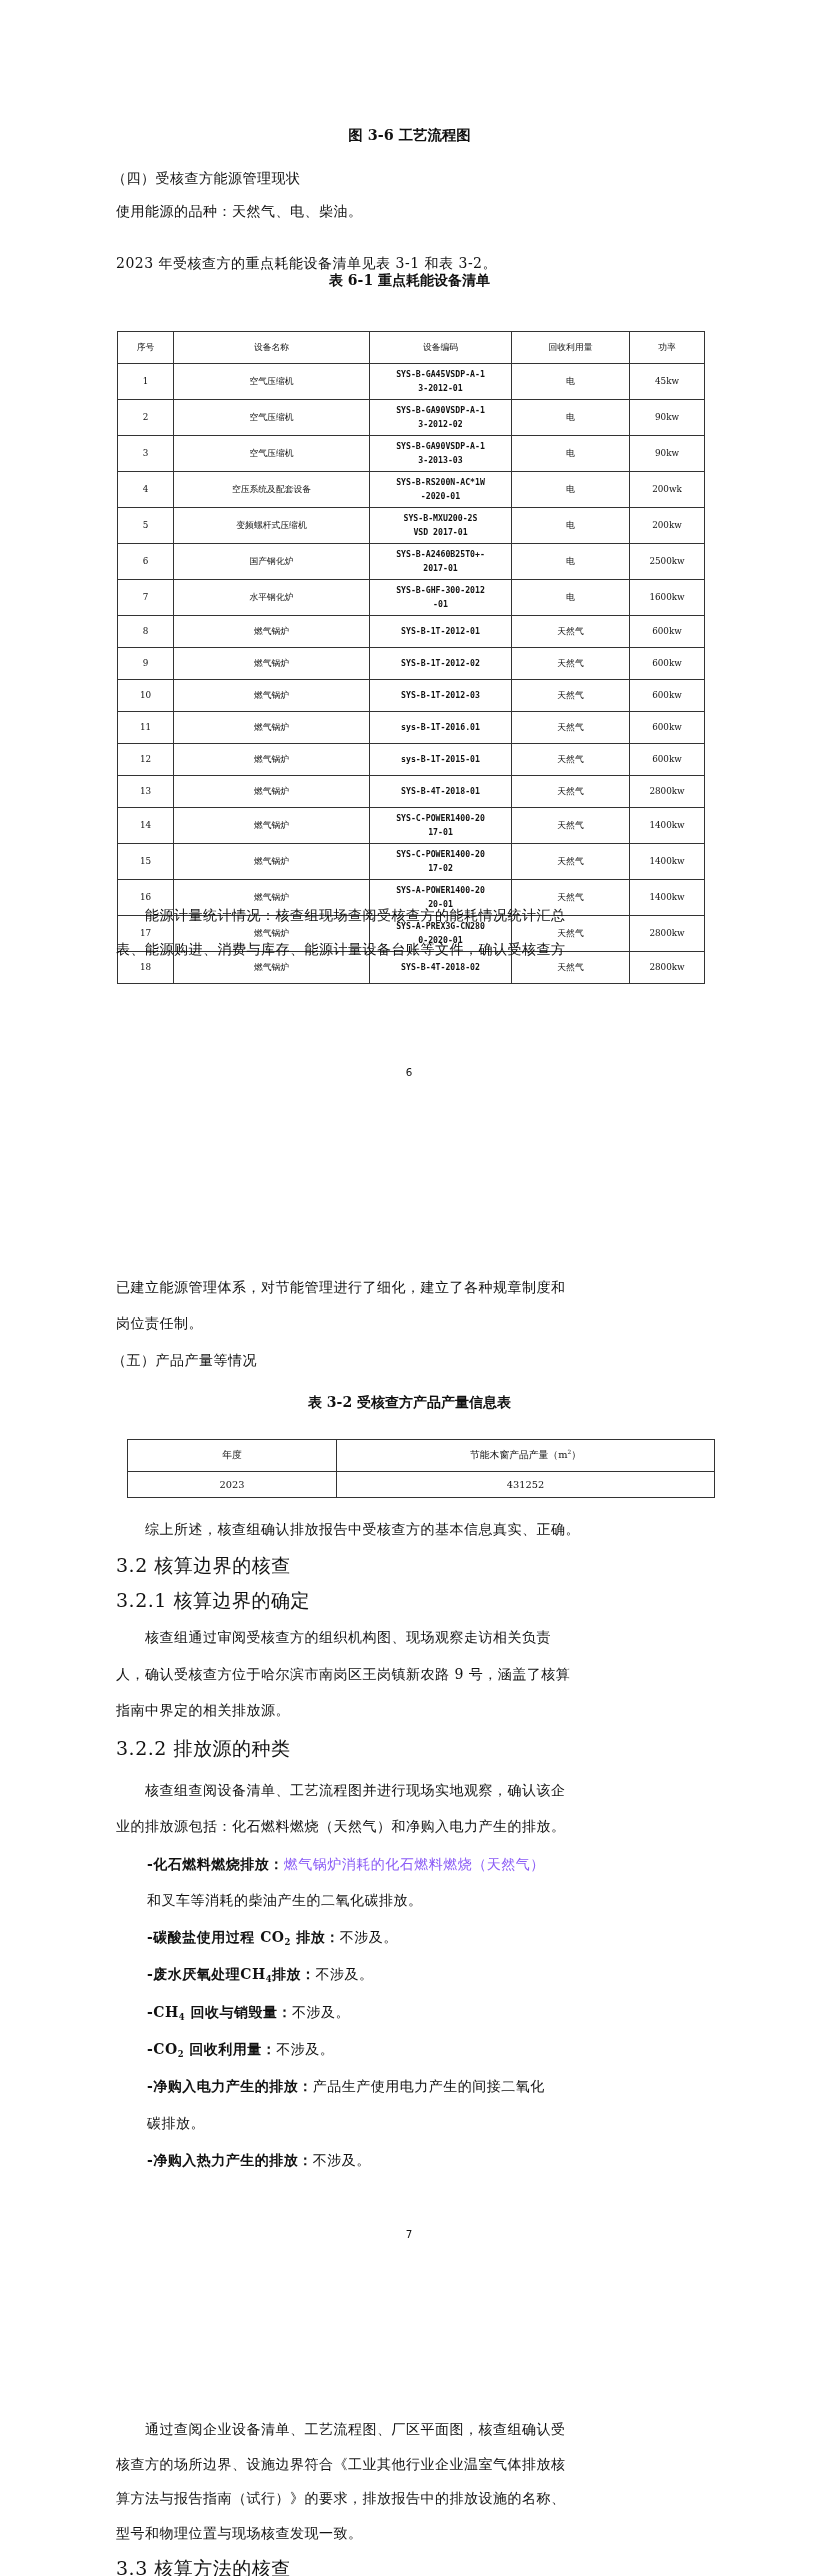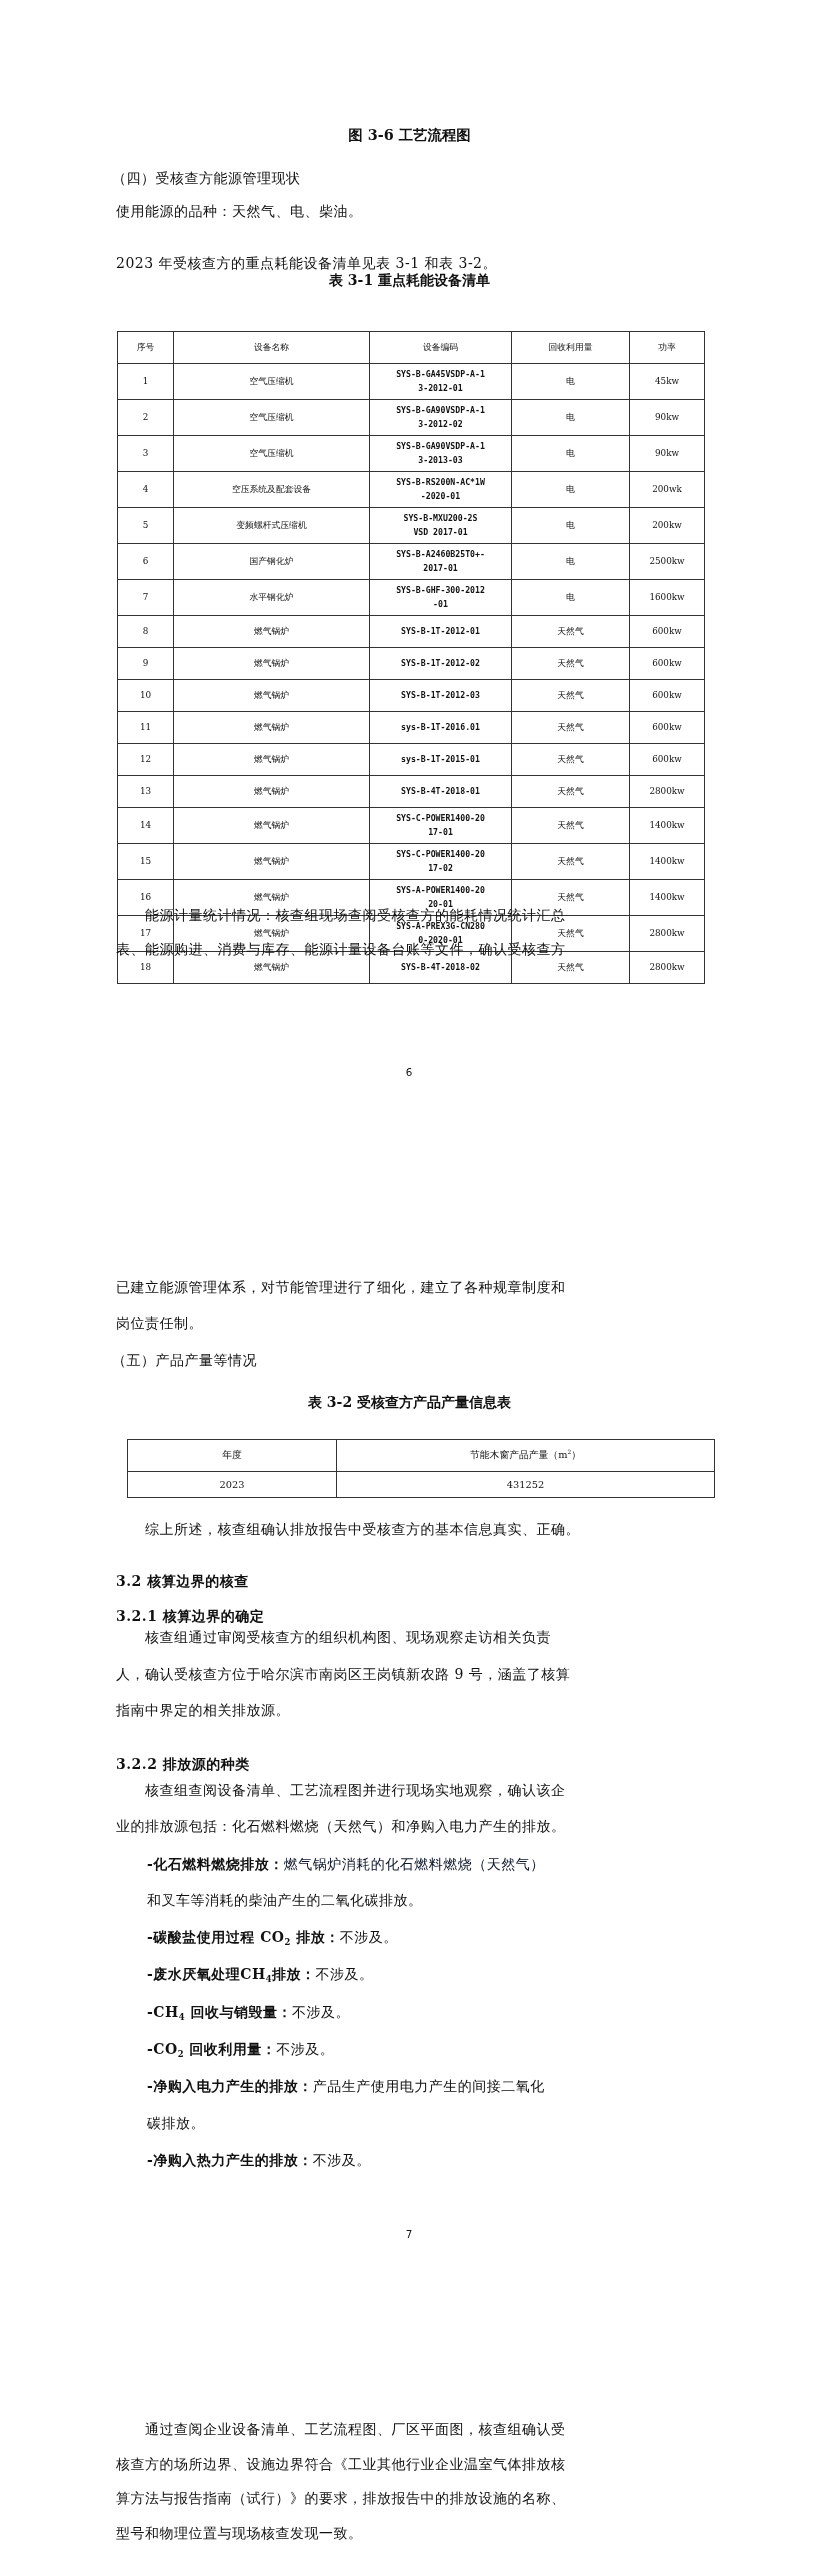--- a/index.html
+++ b/index.html
@@ -5,39 +5,39 @@
   html, body { margin: 0; padding: 0; background: #ffffff; }
   body { width: 818px; height: 3470px; position: relative; overflow: hidden;
          font-family: "DejaVu Serif", "Liberation Serif", serif; color: #111; }
   .abs { position: absolute; }
   .p { position: absolute; left: 116px; width: 587px; font-size: 14px; line-height: 29px; letter-spacing: 0.5px; white-space: nowrap; }
   .ind { padding-left: 29px; }
   .ind2 { left: 147px; }
   .center { text-align: center; left: 116px; width: 587px; }
   .bold { font-weight: bold; }
   .caption { font-size: 14.4px; font-weight: bold; }
-  .h2 { font-size: 14px; font-weight: bold; margin-top: 16px; }
+  .h2 { font-size: 19px; font-weight: normal; }
   .pagenum { position: absolute; left: 0; width: 818px; text-align: center; font-size: 10.3px; font-family: "DejaVu Sans", sans-serif; }
   table.t1 { position: absolute; left: 117px; top: 331px; border-collapse: collapse; font-size: 8.8px; }
   table.t1 td, table.t1 th { border: 1px solid #333; text-align: center; vertical-align: middle; font-weight: normal; padding: 0 2.1px; line-height: 13.4px; }
   table.t1 .code { font-family: "DejaVu Sans Mono", "Liberation Mono", monospace; font-size: 8.2px; line-height: 13.4px; font-weight: bold; }
   table.t2 { position: absolute; left: 127px; top: 1439px; border-collapse: collapse; font-size: 9.8px; }
   table.t2 td { border: 1px solid #333; text-align: center; vertical-align: middle; }
   sub { font-size: 60%; vertical-align: -0.35em; line-height: 0; }
   sup { font-size: 60%; line-height: 0; }
-  .light { color: #0f172a; }
+  .light { color: #8b5cf6; }
 </style>
 </head>
 <body>
 
 <div class="abs center caption" style="top:126px;">图 3-6 工艺流程图</div>
 <div class="p" style="top:164px; left:112px;">（四）受核查方能源管理现状</div>
 <div class="p" style="top:197px;">使用能源的品种：天然气、电、柴油。</div>
 <div class="p" style="top:249px;">2023 年受核查方的重点耗能设备清单见表 3-1 和表 3-2。</div>
-<div class="abs center caption" style="top:272px; font-size:14px;">表 3-1  重点耗能设备清单</div>
+<div class="abs center caption" style="top:272px; font-size:14px;">表 6-1  重点耗能设备清单</div>
 
 <table class="t1">
   <colgroup>
     <col style="width:56px">
       <col style="width:196px">
       <col style="width:142px">
       <col style="width:118px">
       <col style="width:75px">
   </colgroup>
   <thead>

